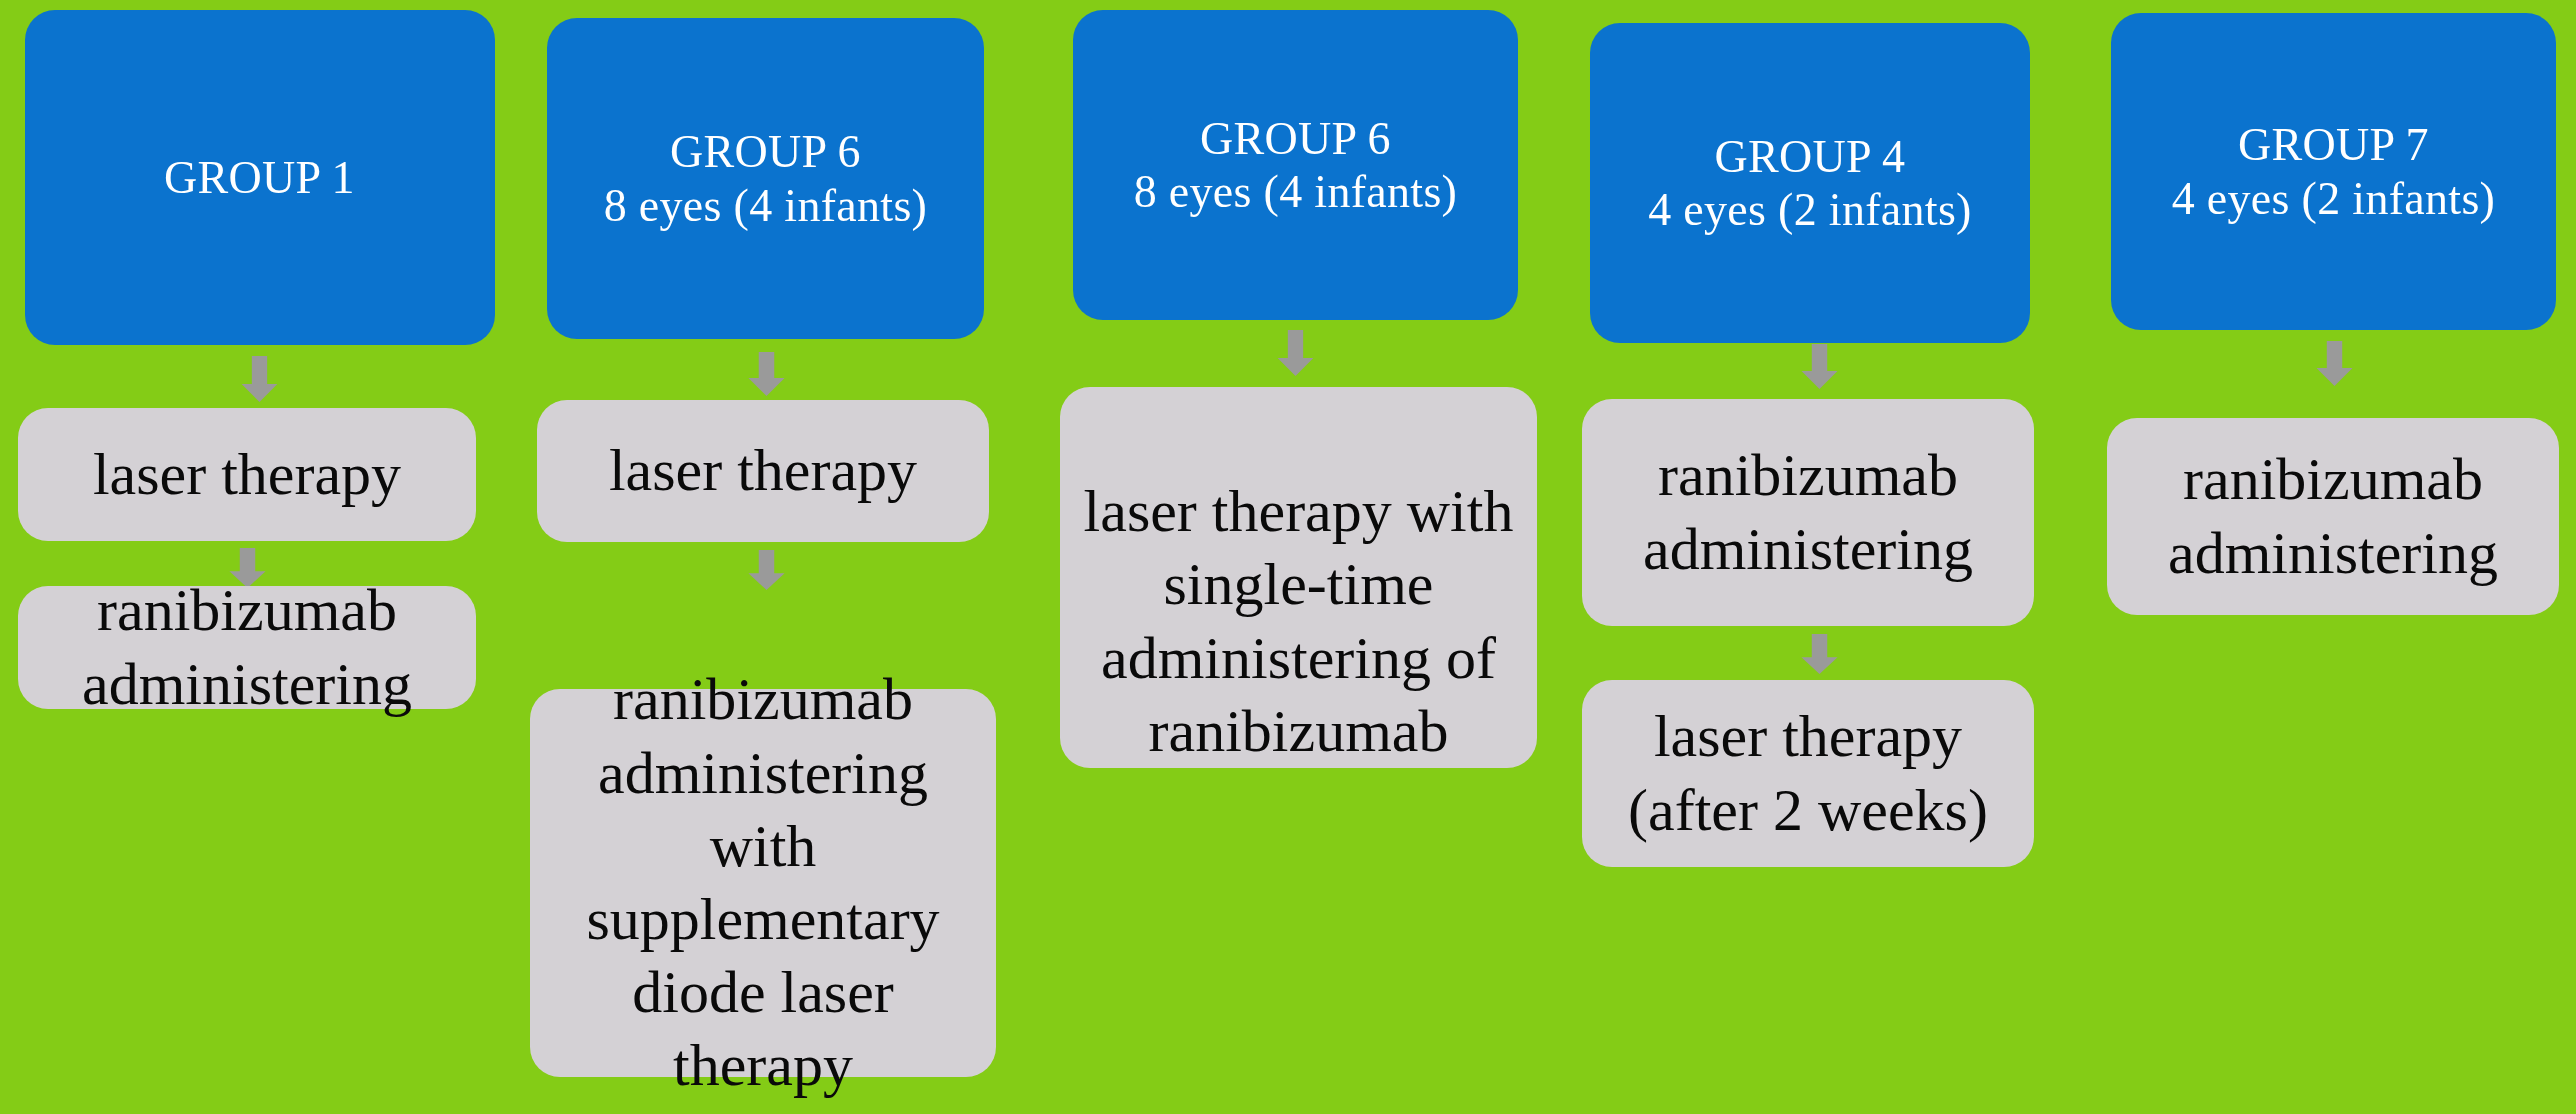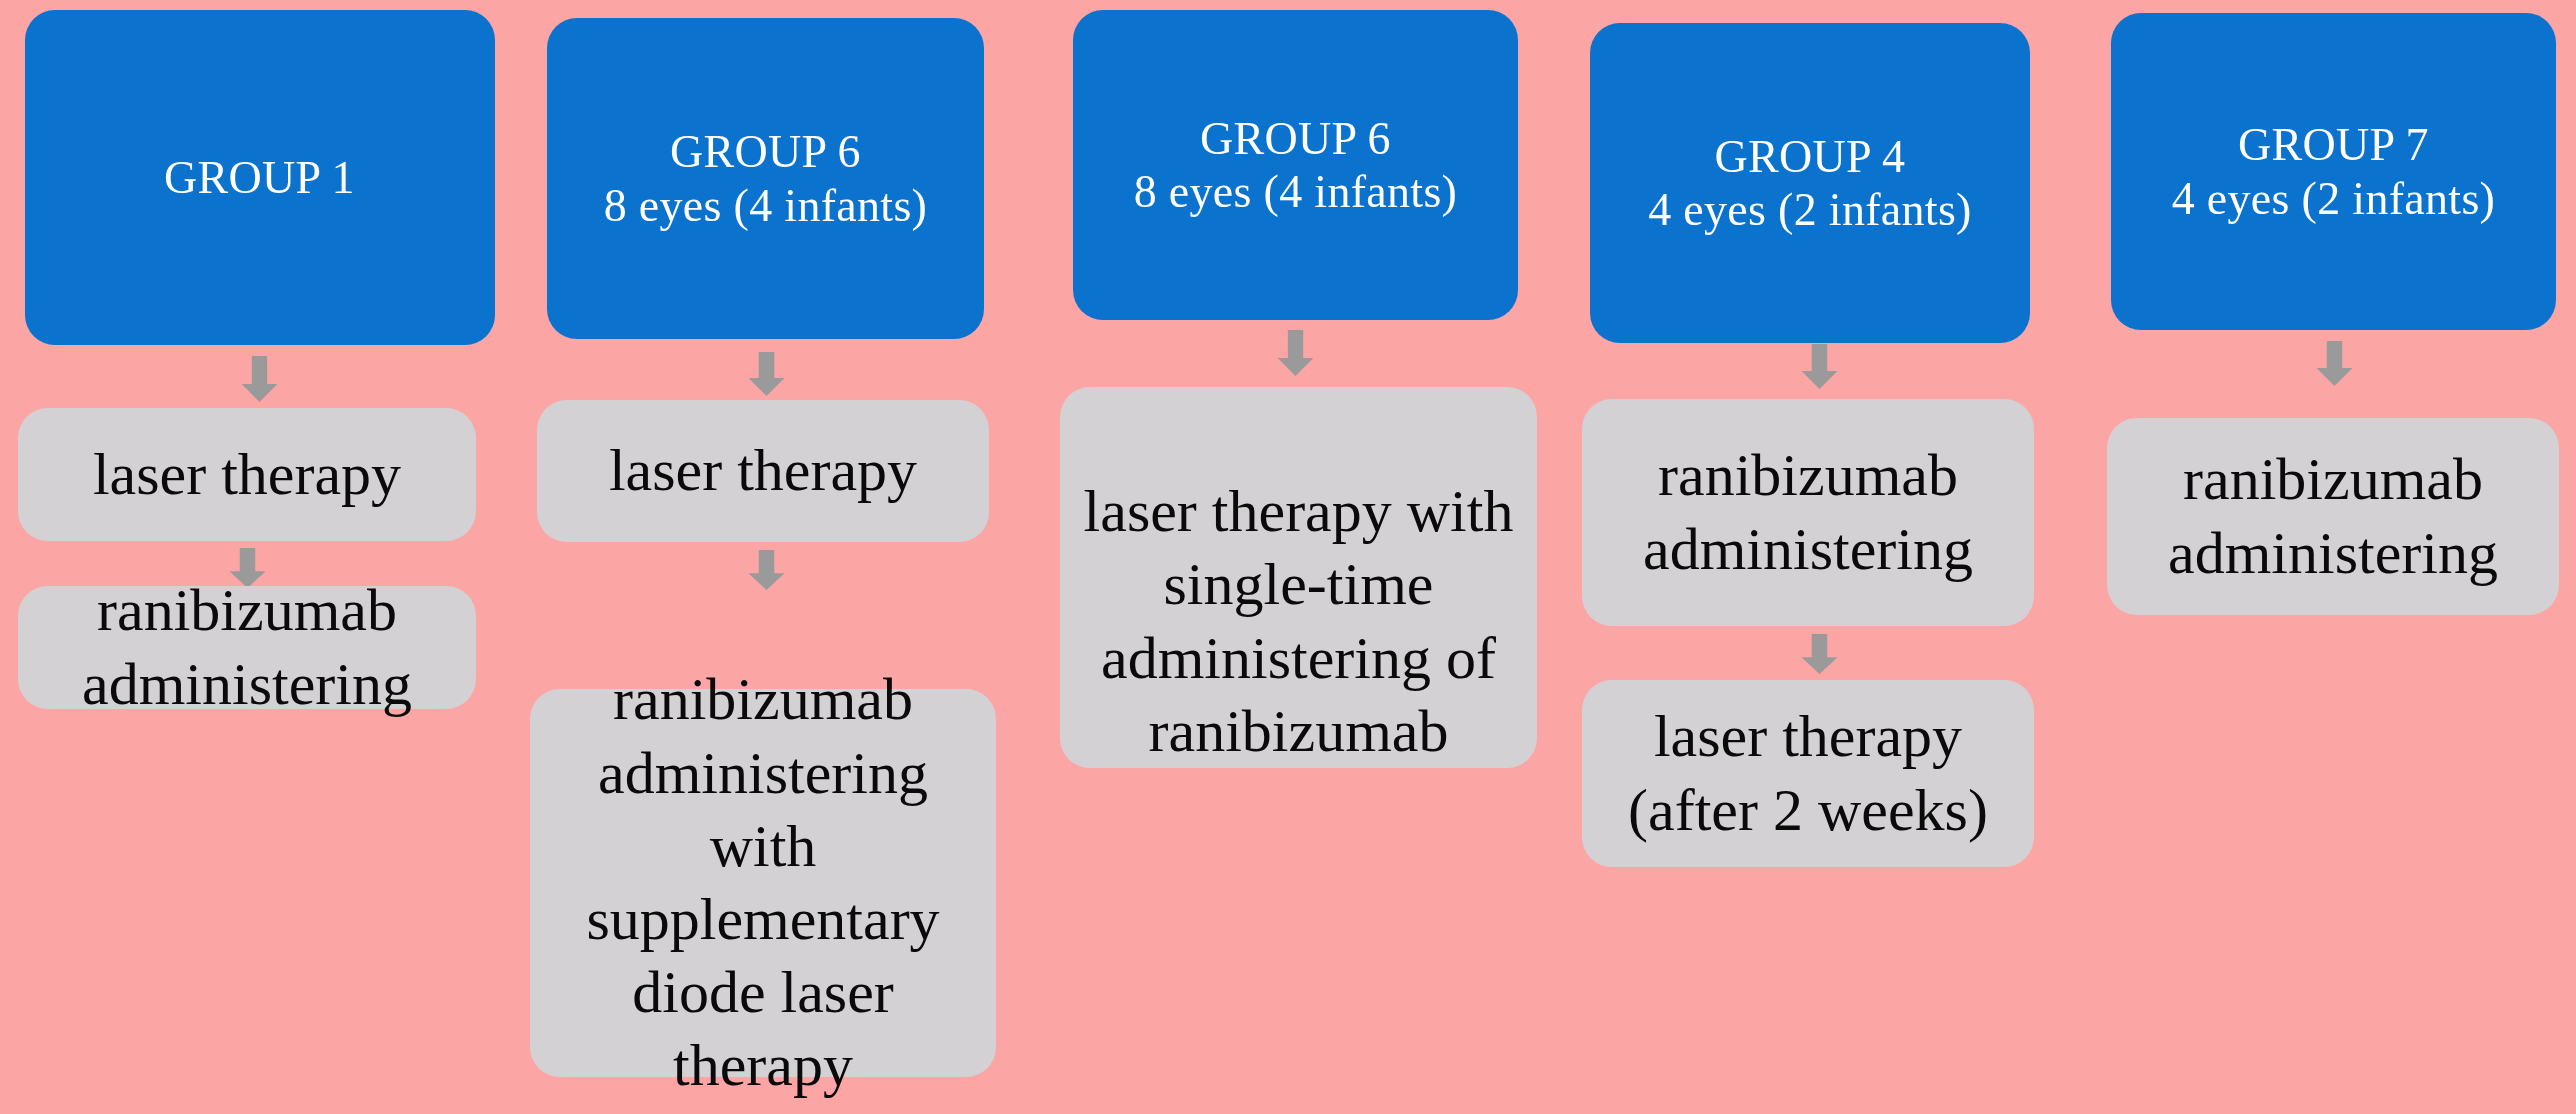--- a/index.html
+++ b/index.html
@@ -4,21 +4,21 @@
 <style>
   html, body {
     margin: 0;
     padding: 0;
     background: #ffffff;
   }
   #canvas {
     position: relative;
     width: 2576px;
     height: 1115px;
-    background: #fca5a5;
+    background: #84cc16;
     font-family: "Liberation Serif", "DejaVu Serif", serif;
     overflow: hidden;
   }
   .node {
     position: absolute;
     box-sizing: border-box;
     display: flex;
     align-items: center;
     justify-content: center;
     text-align: center;

